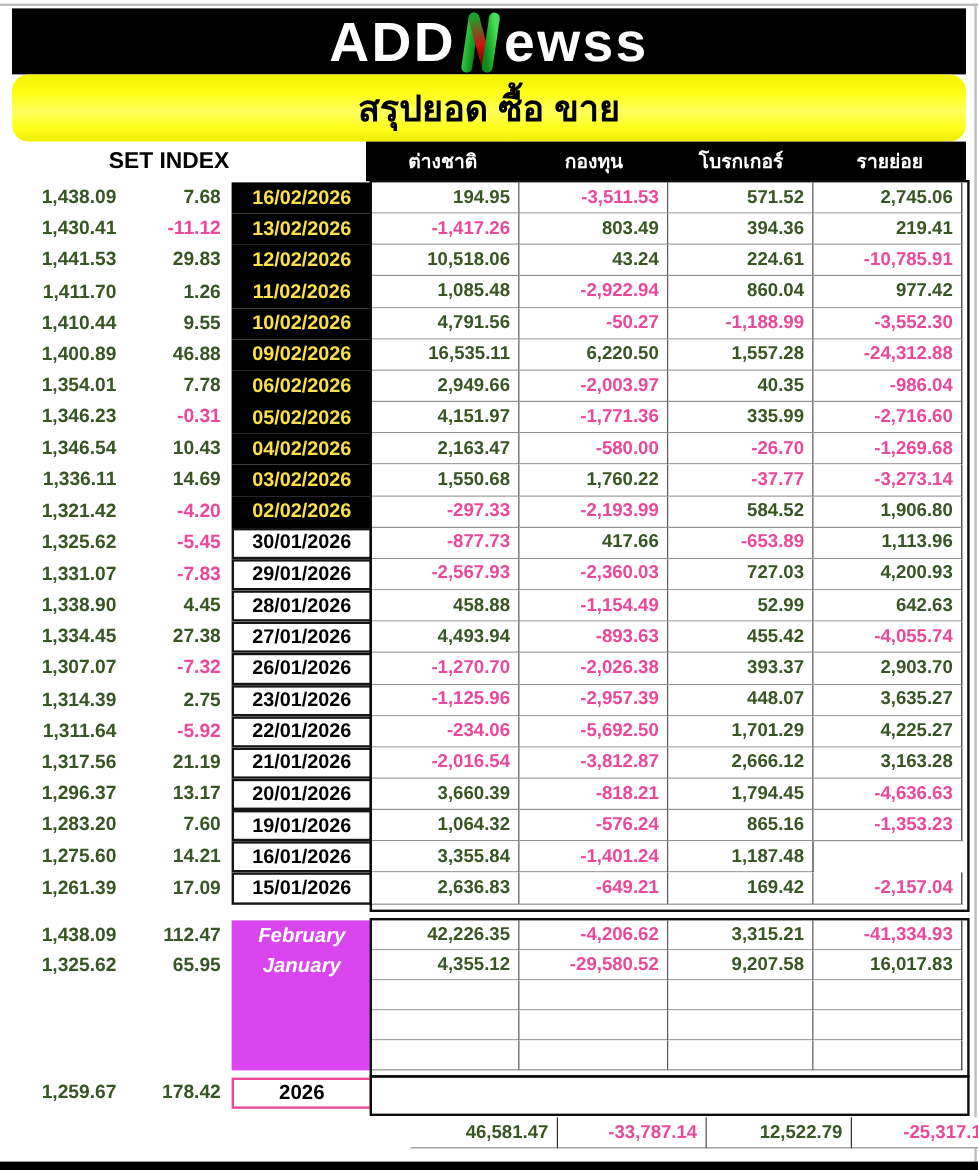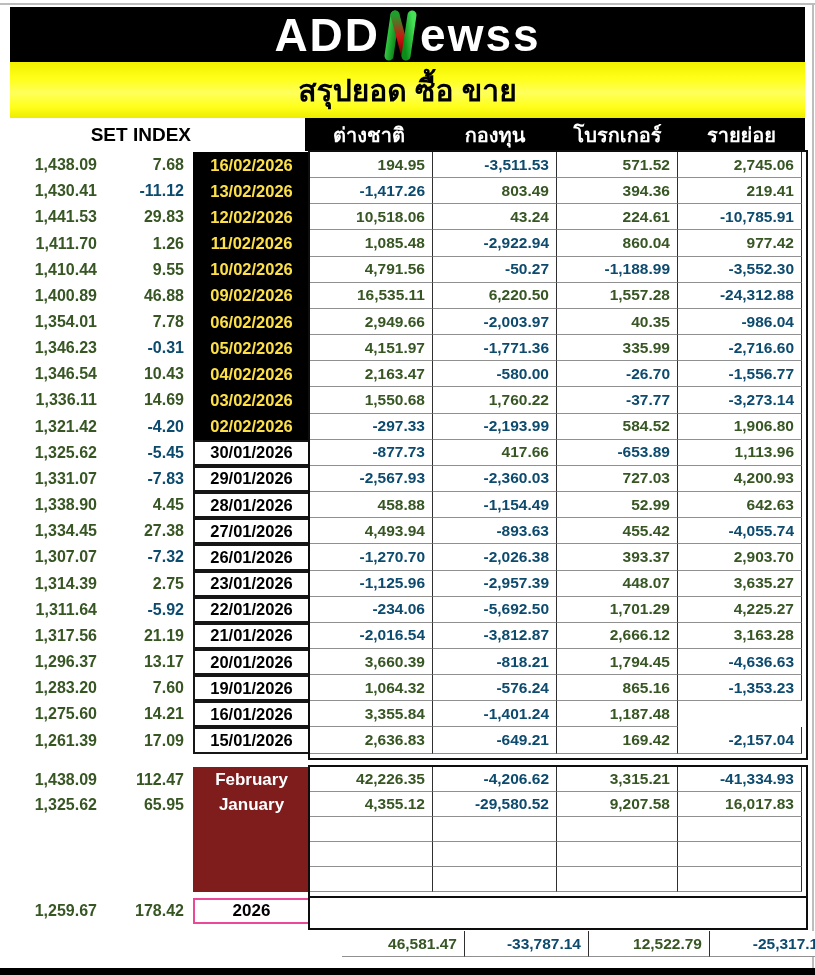--- a/index.html
+++ b/index.html
@@ -7,46 +7,46 @@
        font-family:"Liberation Sans","DejaVu Sans",sans-serif;font-weight:700;overflow:hidden;}
   .abs{position:absolute;}
   .topline{left:0;top:3px;width:815px;height:2px;background:#bdbdbd;}
   .rightline{right:1px;top:3px;width:2px;height:970px;background:#bdbdbd;}
   .logo-bar{left:10px;top:7px;width:795px;height:55px;background:#000;
             display:flex;align-items:center;justify-content:center;gap:1px;}
   .logo-txt{color:#fff;font-size:46px;font-weight:800;letter-spacing:2px;line-height:1;}
   .logo-n{margin:0 1px;display:block;}
   .banner{left:10px;top:62px;width:795px;height:56px;
           background:linear-gradient(180deg,#f2f200 0%,#ffff1a 30%,#ffff5c 55%,#ffff1a 80%,#eded00 100%);
-          display:flex;align-items:center;justify-content:center;}
+          display:flex;align-items:center;justify-content:center;border-radius:14px;}
   .banner-title{font-size:30px;color:#000;}
   .set-index-label{left:0;top:119px;width:191px;height:31px;display:flex;align-items:center;
                    justify-content:flex-end;font-size:19px;color:#000;}
   .col-head{left:305px;top:118px;width:500px;height:33px;background:#000;display:flex;}
-  .col-head div{display:flex;align-items:center;justify-content:center;color:#fff;font-size:20px;}
+  .col-head div{display:flex;align-items:center;justify-content:center;color:#fff;font-size:16px;}
   .ch1{width:128px}.ch2{width:124px}.ch3{width:121px}.ch4{width:127px}
   .daily{left:15px;top:152px;}
   .drow{display:flex;height:26.17px;}
   .srow{display:flex;height:25px;}
   .trow{display:flex;height:26px;}
   .num{display:flex;align-items:center;justify-content:flex-end;font-size:16px;}
   .set{width:88px;padding-right:6px;box-sizing:border-box;}
   .chg{width:85px;padding-right:4px;box-sizing:border-box;}
   .date{width:117px;margin-left:5px;box-sizing:border-box;display:flex;align-items:center;
         justify-content:center;font-size:16.5px;}
   .date.feb{background:#000;color:#fde047;}
   .date.jan{background:#fff;color:#000;border:2px solid #161616;}
   .cell{box-sizing:border-box;background:#fff;display:flex;align-items:center;justify-content:flex-end;
         padding-right:7px;font-size:15.5px;border-right:1px solid #2f2f2f;border-bottom:1px solid #909090;}
   .w1{width:123px}.w2{width:124px}.w3{width:121px}.w4{width:124px}
   .outline{border:2px solid #0d0d0d;pointer-events:none;}
   .o-daily{left:308px;top:150px;width:496px;height:606px;}
   .o-sum{left:308px;top:765px;width:496px;height:129px;}
-  .pos{color:#375623}.neg{color:#0c4a6e}
-  .month-block{left:193px;top:767px;width:117px;height:125px;background:#7f1d1d;}
+  .pos{color:#375623}.neg{color:#ec4899}
+  .month-block{left:193px;top:767px;width:117px;height:125px;background:#d946ef;font-style:italic;}
   .month-label{height:25px;display:flex;align-items:center;justify-content:center;color:#fff;font-size:17px;}
   .sum-set{left:15px;top:767px;}
   .vgrid{left:310px;top:767px;}
   .vrow{display:flex;height:25px;}
   .total-set{left:15px;top:898px;}
   .total-date{left:193px;top:898px;width:117px;height:26px;box-sizing:border-box;border:2px solid #ec4899;
               display:flex;align-items:center;justify-content:center;font-size:17px;background:#fff;color:#000;}
   .total-vals{left:310px;top:931px;padding-left:32px;}
   .o-total{left:308px;top:896px;width:496px;height:30px;}
   .footer{left:0;top:968px;width:815px;height:7px;background:#000;}
@@ -168,21 +168,21 @@
       <div class="cell w3 pos">335.99</div>
       <div class="cell w4 neg">-2,716.60</div>
     </div>
     <div class="drow">
       <div class="num set pos">1,346.54</div>
       <div class="num chg pos">10.43</div>
       <div class="date feb">04/02/2026</div>
       <div class="cell w1 pos">2,163.47</div>
       <div class="cell w2 neg">-580.00</div>
       <div class="cell w3 neg">-26.70</div>
-      <div class="cell w4 neg">-1,556.77</div>
+      <div class="cell w4 neg">-1,269.68</div>
     </div>
     <div class="drow">
       <div class="num set pos">1,336.11</div>
       <div class="num chg pos">14.69</div>
       <div class="date feb">03/02/2026</div>
       <div class="cell w1 pos">1,550.68</div>
       <div class="cell w2 pos">1,760.22</div>
       <div class="cell w3 neg">-37.77</div>
       <div class="cell w4 neg">-3,273.14</div>
     </div>

